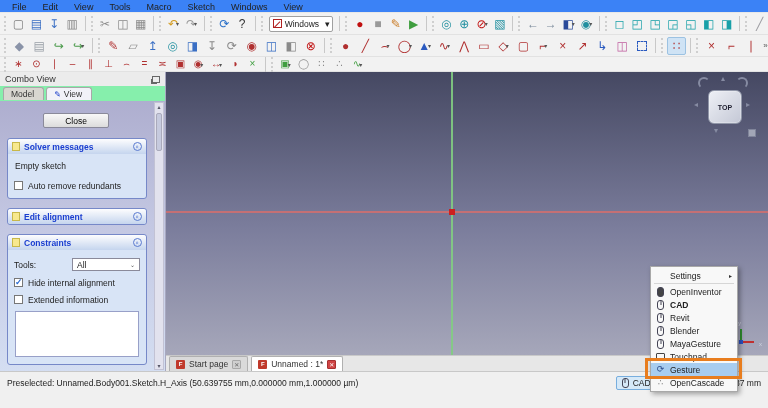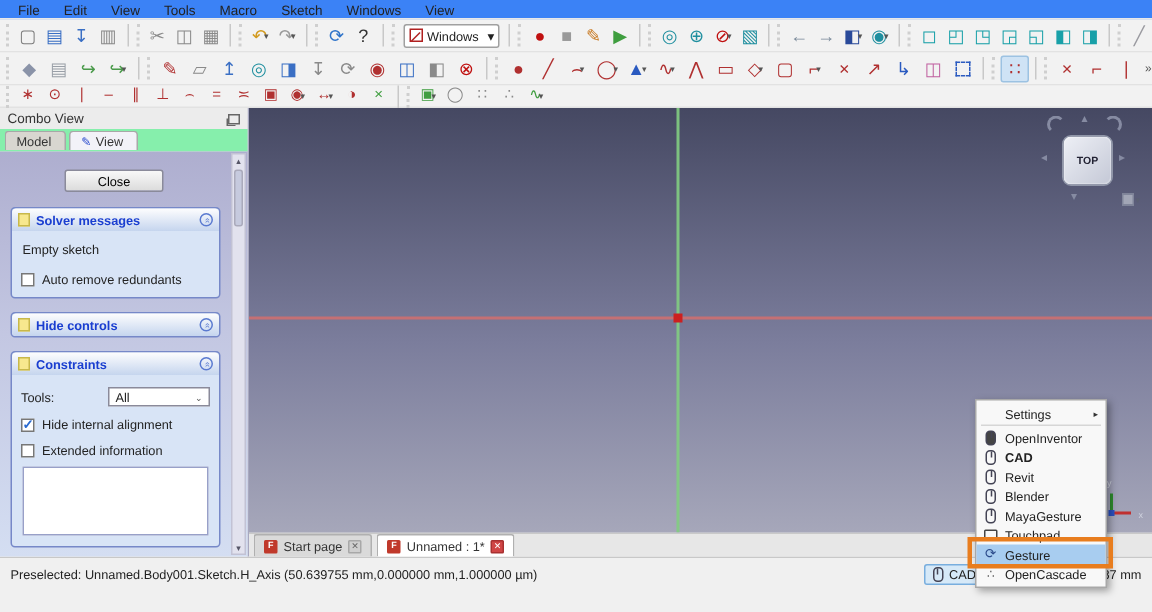--- a/index.html
+++ b/index.html
@@ -55,21 +55,21 @@
   .close-btn { display:block; margin:12px auto 10px auto; width:66px; height:15px; background:linear-gradient(#f8f8f8,#dcdcdc); border:1px solid #8a8a9a; border-radius:2px; font-size:8.5px; font-family:"Liberation Sans",sans-serif; }
   .section { margin:0 5px 9px 7px; border:1px solid #7688c8; border-radius:3px; background:#d8e4f6; }
   .sec-head { height:15px; display:flex; align-items:center; gap:4px; padding:0 4px; background:linear-gradient(#fdfdfe,#c5d5ee); border-radius:3px 3px 0 0; }
   .sec-head.only { border-radius:3px; }
   .note-icon { width:8px; height:9px; background:#f8ecA0; background:#f7e88e; border:1px solid #c8b84a; flex:none; }
   .sec-title { color:#1a3ed0; font-weight:bold; font-size:8.5px; flex:1; }
   .collapse-icon { width:9px; height:9px; border:1px solid #5a7ad0; border-radius:50%; color:#5a7ad0; font-size:6px; display:flex; align-items:center; justify-content:center; flex:none; }
   .collapse-icon span { transform:rotate(90deg); display:block; line-height:1; }
   .sec-body { padding:5px 6px 7px 6px; font-size:8.5px; color:#222; }
   .solver-msg { margin:2px 0 10px 1px; }
-  .cbrow { display:flex; align-items:center; gap:5px; margin-top:7px; }
+  .cbrow { display:flex; align-items:flex-start; gap:5px; margin-top:7px; }
   .cb { width:9px; height:9px; background:#fff; border:1px solid #777; flex:none; position:relative; }
   .cb[data-checked="true"]::after { content:"✓"; position:absolute; left:0px; top:-2px; color:#2a6ad0; font-size:9px; font-weight:bold; }
   .cbl { flex:1; }
   .update-btn { width:58px; height:14px; background:linear-gradient(#f6f6f6,#dadada); border:1px solid #8a8a9a; border-radius:2px; font-size:8.5px; font-family:"Liberation Sans",sans-serif; flex:none; }
   .filter-row { display:flex; align-items:center; margin:3px 0 2px 0; }
   .filter-label { width:58px; }
   .filter-combo { flex:1; height:13px; background:#fff; border:1px solid #8a8a9a; display:flex; align-items:center; padding:0 4px; }
   .filter-combo .val { flex:1; }
   .filter-combo .dd { font-size:6px; color:#555; }
   .list-box { margin:6px 1px 0 1px; height:46px; background:#fff; border:1px solid #98a0c8; }
@@ -493,21 +493,21 @@
             <div class="cbrow">
               <span class="cb" data-checked="false"></span>
               <span class="cbl">Auto remove redundants</span>
             </div>
           </div>
         </div>
 
         <div class="section">
           <div class="sec-head only">
             <span class="note-icon"></span>
-            <span class="sec-title">Hide controls</span>
+            <span class="sec-title">Edit alignment</span>
             <span class="collapse-icon">
                 <span>«</span>
               </span>
           </div>
         </div>
 
         <div class="section">
           <div class="sec-head">
             <span class="note-icon"></span>
             <span class="sec-title">Constraints</span>

